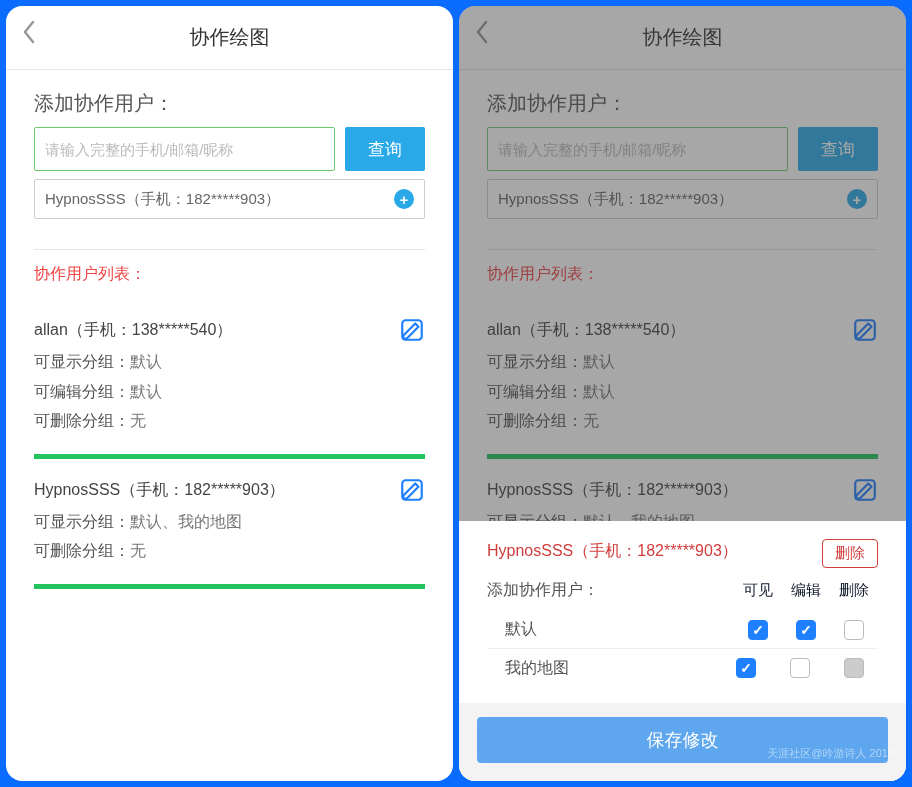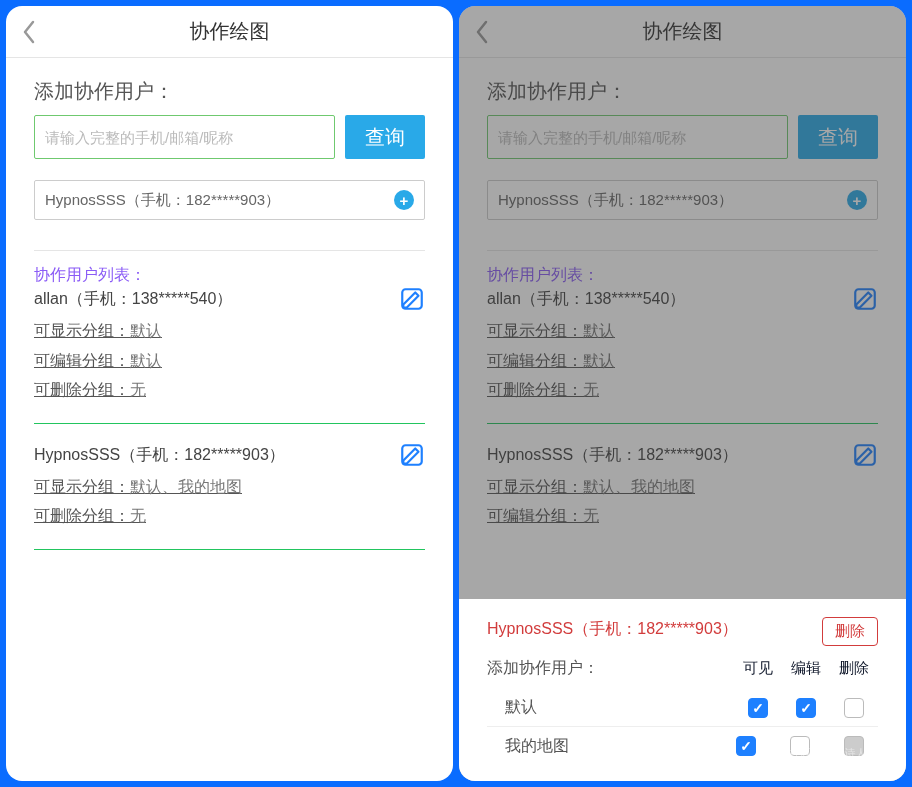--- a/index.html
+++ b/index.html
@@ -21,21 +21,21 @@
   .phone {
     flex: 1;
     background: #fff;
     border-radius: 16px;
     overflow: hidden;
     position: relative;
     display: flex;
     flex-direction: column;
   }
   .header {
-    height: 52px;
+    height: 64px;
     display: flex;
     align-items: center;
     justify-content: center;
     border-bottom: 1px solid #e5e5e5;
     position: relative;
     font-size: 20px;
     color: #333;
   }
   .back {
     position: absolute;
@@ -47,38 +47,38 @@
     font-size: 28px;
     line-height: 28px;
   }
   .back svg { display:block; }
   .content {
     padding: 20px 28px 0 28px;
     font-size: 16px;
     color: #333;
   }
   .label-row { color:#555; margin-bottom: 10px; font-size:20px; }
-  .search-row { display:flex; gap:10px; margin-bottom: 21px; }
+  .search-row { display:flex; gap:10px; margin-bottom: 8px; }
   .search-input {
     flex:1;
     border: 1px solid #6fc96f;
     height: 44px;
     padding: 0 10px;
     font-size: 15px;
     color:#333;
     border-radius:2px;
   }
   .search-input::placeholder { color:#bbb; }
   .search-btn {
     width: 80px;
     height: 44px;
     background:#29a9e8;
     color:#fff;
     border:none;
-    font-size:20px;
+    font-size:17px;
     border-radius:2px;
   }
   .result-row {
     border:1px solid #ccc;
     height:40px;
     display:flex;
     align-items:center;
     padding: 0 10px;
     justify-content:space-between;
     color:#666;
@@ -86,26 +86,26 @@
     border-radius:2px;
     margin-bottom: 30px;
   }
   .add-icon {
     width:20px; height:20px; border-radius:50%;
     background:#29a9e8; color:#fff;
     display:flex; align-items:center; justify-content:center;
     font-size:15px; font-weight:bold;
   }
   .divider { border-top:1px solid #e5e5e5; margin: 0 0 14px 0; }
-  .list-title { color:#8b5cf6; margin-bottom:0;font-family:Liberation Serif, serif; }
-  .user-block { padding-bottom:18px; border-bottom:1px solid #22c55e; margin-bottom:18px; }
+  .list-title { color:#ef4444; margin-bottom:32px;font-family:Liberation Serif, serif; }
+  .user-block { padding-bottom:18px; border-bottom:5px solid #22c55e; margin-bottom:18px; }
   .user-head { display:flex; justify-content:space-between; align-items:flex-start; }
   .user-name { color:#444; font-size:16px; line-height:1.6; max-width: 300px;}
   .edit-icon { color:#1e80ff; }
-  .perm-line { color:#555; line-height:1.85;text-decoration:underline; }
+  .perm-line { color:#555; line-height:1.85; }
   .perm-val { color:#777; }
 
   
   .dim {
     position:absolute; left:0; right:0; top:0; bottom:0;
     background: rgba(60,60,60,0.45);
     pointer-events:none;
   }
   .sheet {
     position:absolute;
@@ -289,18 +289,21 @@
               <div class="cb checked"></div>
             </div>
           <div class="cb-cell">
               <div class="cb"></div>
             </div>
           <div class="cb-cell">
               <div class="cb disabled"></div>
             </div>
         </div>
       </div>
+      <div class="save-bar">
+        <button class="save-btn">保存修改</button>
+      </div>
     </div>
   </div>
 
 </div>
 
 <div class="watermark">天涯社区@吟游诗人 2019</div>
 
 </body></html>

